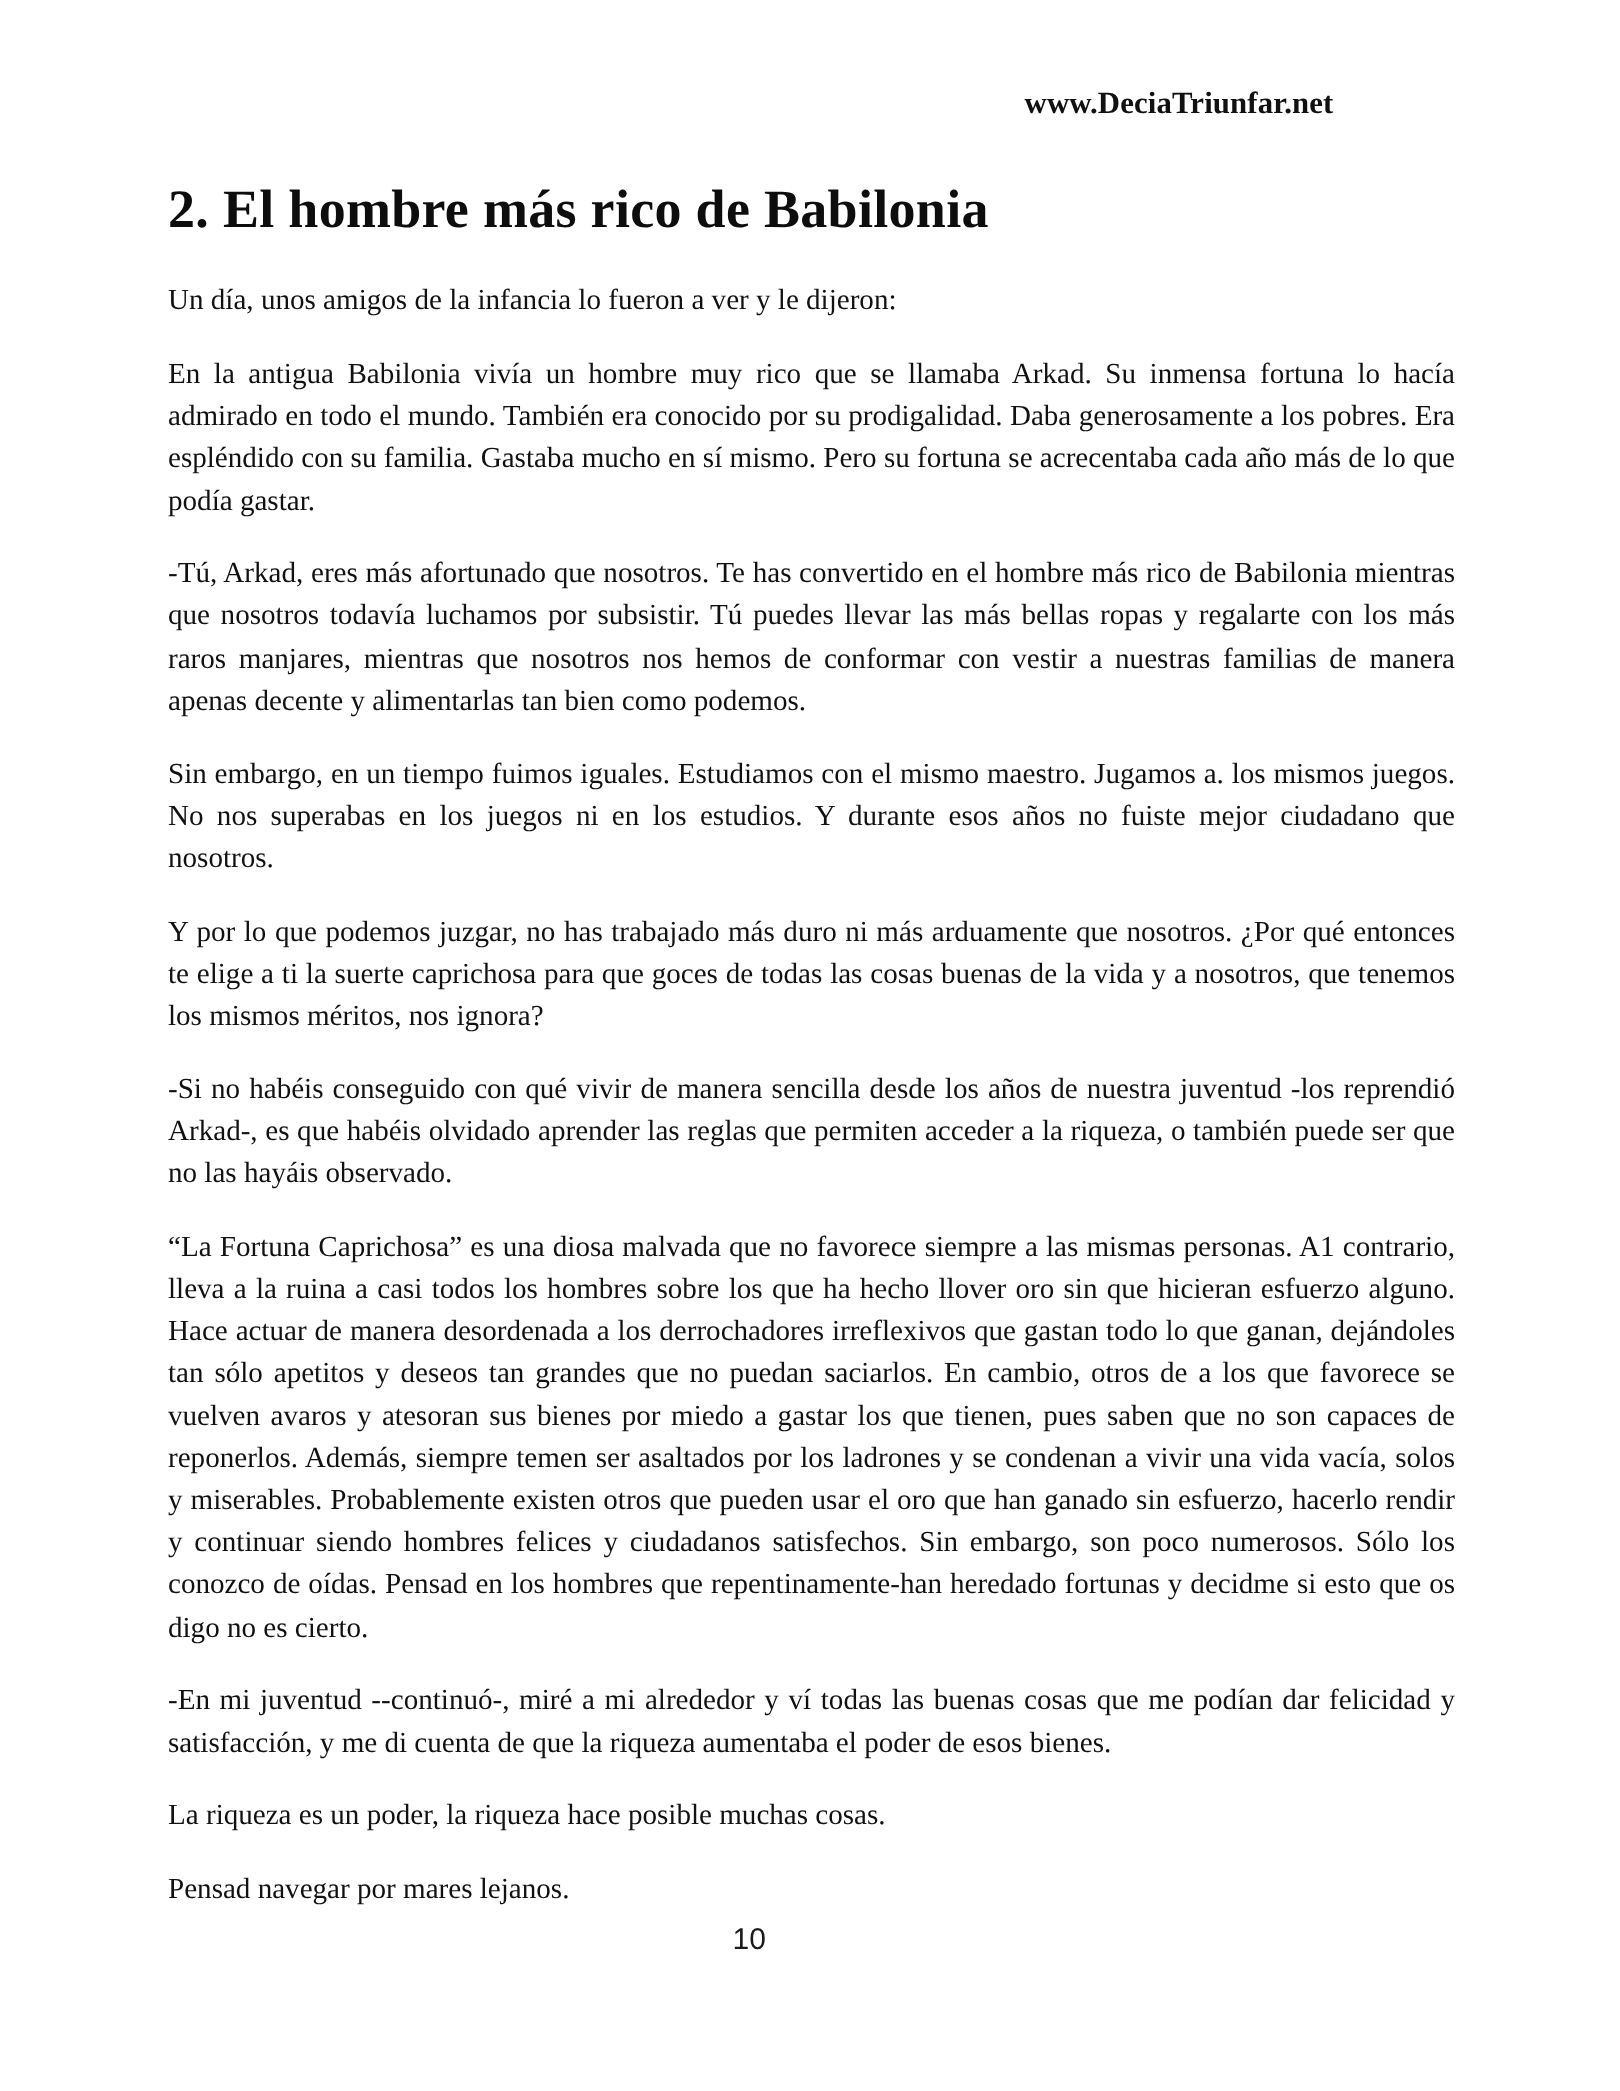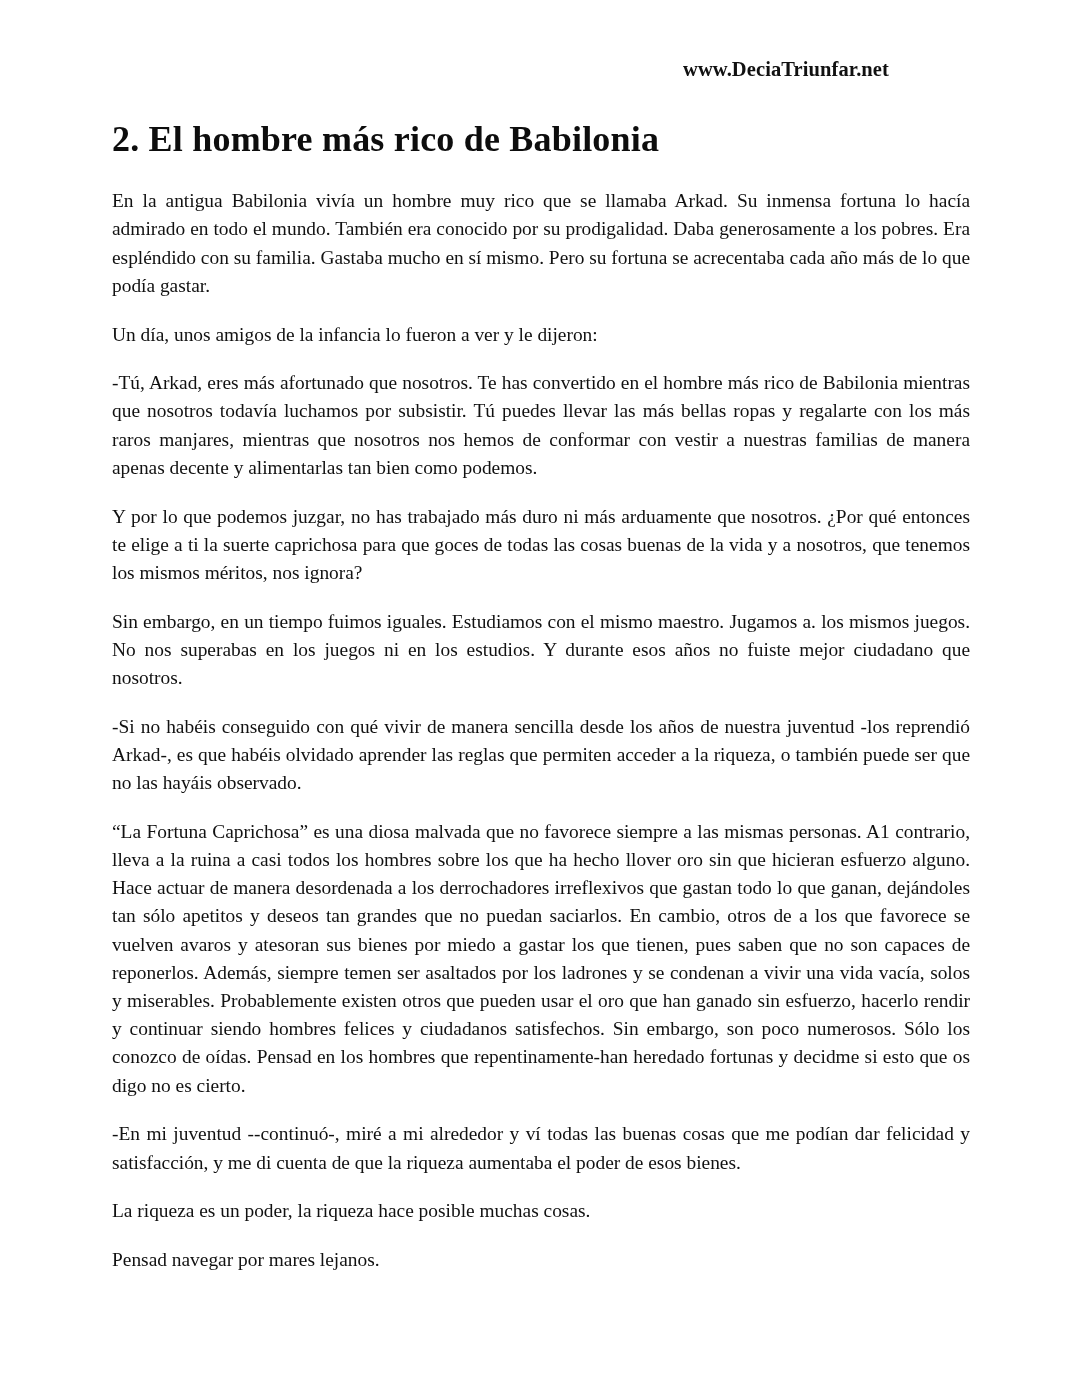--- a/index.html
+++ b/index.html
@@ -74,27 +74,28 @@
 <body>
 
 <div class="page">
 
   <div class="site-header">www.DeciaTriunfar.net</div>
 
   <div class="content">
 
     <h1 class="chapter-title">2. El hombre más rico de Babilonia</h1>
 
+    <p class="body-par">Un día, unos amigos de la infancia lo fueron a ver y le dijeron:</p>
     <p class="body-par">En la antigua Babilonia vivía un hombre muy rico que se llamaba Arkad. Su inmensa fortuna lo hacía admirado en todo el mundo. También era conocido por su prodigalidad. Daba generosamente a los pobres. Era espléndido con su familia. Gastaba mucho en sí mismo. Pero su fortuna se acrecentaba cada año más de lo que podía gastar.</p>
-    <p class="body-par">Un día, unos amigos de la infancia lo fueron a ver y le dijeron:</p>
     <p class="body-par">-Tú, Arkad, eres más afortunado que nosotros. Te has convertido en el hombre más rico de Babilonia mientras que nosotros todavía luchamos por subsistir. Tú puedes llevar las más bellas ropas y regalarte con los más raros manjares, mientras que nosotros nos hemos de conformar con vestir a nuestras familias de manera apenas decente y alimentarlas tan bien como podemos.</p>
+    <p class="body-par">Sin embargo, en un tiempo fuimos iguales. Estudiamos con el mismo maestro. Jugamos a. los mismos juegos. No nos superabas en los juegos ni en los estudios. Y durante esos años no fuiste mejor ciudadano que nosotros.</p>
     <p class="body-par">Y por lo que podemos juzgar, no has trabajado más duro ni más arduamente que nosotros. ¿Por qué entonces te elige a ti la suerte caprichosa para que goces de todas las cosas buenas de la vida y a nosotros, que tenemos los mismos méritos, nos ignora?</p>
-    <p class="body-par">Sin embargo, en un tiempo fuimos iguales. Estudiamos con el mismo maestro. Jugamos a. los mismos juegos. No nos superabas en los juegos ni en los estudios. Y durante esos años no fuiste mejor ciudadano que nosotros.</p>
     <p class="body-par">-Si no habéis conseguido con qué vivir de manera sencilla desde los años de nuestra juventud -los reprendió Arkad-, es que habéis olvidado aprender las reglas que permiten acceder a la riqueza, o también puede ser que no las hayáis observado.</p>
     <p class="body-par">“La Fortuna Caprichosa” es una diosa malvada que no favorece siempre a las mismas personas. A1 contrario, lleva a la ruina a casi todos los hombres sobre los que ha hecho llover oro sin que hicieran esfuerzo alguno. Hace actuar de manera desordenada a los derrochadores irreflexivos que gastan todo lo que ganan, dejándoles tan sólo apetitos y deseos tan grandes que no puedan saciarlos. En cambio, otros de a los que favorece se vuelven avaros y atesoran sus bienes por miedo a gastar los que tienen, pues saben que no son capaces de reponerlos. Además, siempre temen ser asaltados por los ladrones y se condenan a vivir una vida vacía, solos y miserables. Probablemente existen otros que pueden usar el oro que han ganado sin esfuerzo, hacerlo rendir y continuar siendo hombres felices y ciudadanos satisfechos. Sin embargo, son poco numerosos. Sólo los conozco de oídas. Pensad en los hombres que repentinamente-han heredado fortunas y decidme si esto que os digo no es cierto.</p>
     <p class="body-par">-En mi juventud --continuó-, miré a mi alrededor y ví todas las buenas cosas que me podían dar felicidad y satisfacción, y me di cuenta de que la riqueza aumentaba el poder de esos bienes.</p>
     <p class="body-par">La riqueza es un poder, la riqueza hace posible muchas cosas.</p>
     <p class="body-par">Pensad navegar por mares lejanos.</p>
 
   </div>
 
+  <div class="page-number">10</div>
 
 </div>
 
 </body></html>

